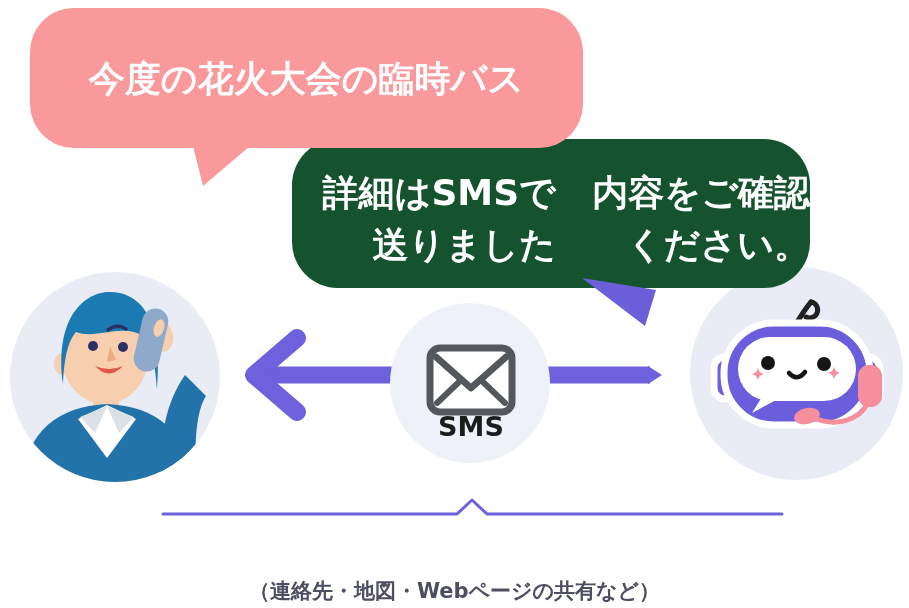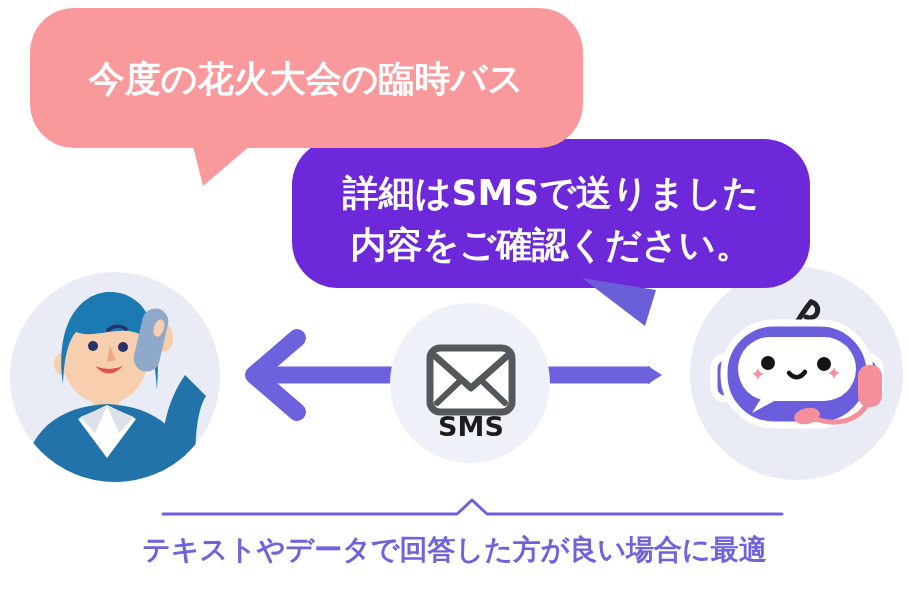--- a/index.html
+++ b/index.html
@@ -3,29 +3,29 @@
 <meta charset="utf-8">
 <style>
   html,body{margin:0;padding:0;background:#ffffff;}
   .canvas{
     position:relative;width:909px;height:608px;overflow:hidden;
     font-family:"DejaVu Sans","Liberation Sans",sans-serif;background:#ffffff;
   }
   .abs{position:absolute;}
   
   .bubble{
-    position:absolute;display:flex;flex-direction:column;align-items:center;justify-content:center;
-    color:#ffffff;font-weight:700;text-align:left;
+    position:absolute;display:flex;flex-direction:row;align-items:center;justify-content:center;
+    color:#ffffff;font-weight:700;text-align:right;
   }
   .bubble-user{
     left:30px;top:8px;width:553px;height:140px;border-radius:44px;background:#f9999c;z-index:5;
     font-size:36px;line-height:49px;
   }
   .bubble-bot{
-    left:292px;top:139px;width:518px;height:149px;border-radius:46px;background:#6d28d9;z-index:4;
+    left:292px;top:139px;width:518px;height:149px;border-radius:46px;background:#14532d;z-index:4;
     font-size:36px;line-height:52px;padding-top:10px;box-sizing:border-box;
   }
   .tail{position:absolute;z-index:4;}
   .tail-user{left:190px;top:146px;z-index:5;}
   .tail-bot{left:574px;top:276px;z-index:4;}
   
   .circle{position:absolute;border-radius:50%;overflow:hidden;}
   .circle-person{left:10px;top:272px;width:210px;height:210px;background:#e9ecf5;z-index:2;}
   .circle-robot{left:690px;top:267px;width:213px;height:213px;background:#e9ecf5;z-index:2;}
   .circle-sms{
@@ -138,15 +138,15 @@
     <polygon points="8,2 82,14 71,50" fill="#6b5ed9"></polygon>
   </svg>
 
   <div class="bubble bubble-user">
     <div>今度の花火大会の臨時バス</div>
   </div>
   <svg class="tail tail-user" width="70" height="44" viewBox="0 0 70 44">
     <polygon points="3,0 60,0 13,40" fill="#f9999c"></polygon>
   </svg>
 
-  <div class="abs caption-title">テキストやデータで回答した方が良い場合に最適</div>
+  <div class="abs caption-subtitle">（連絡先・地図・Webページの共有など）</div>
 
 </div>
 
 </body></html>

